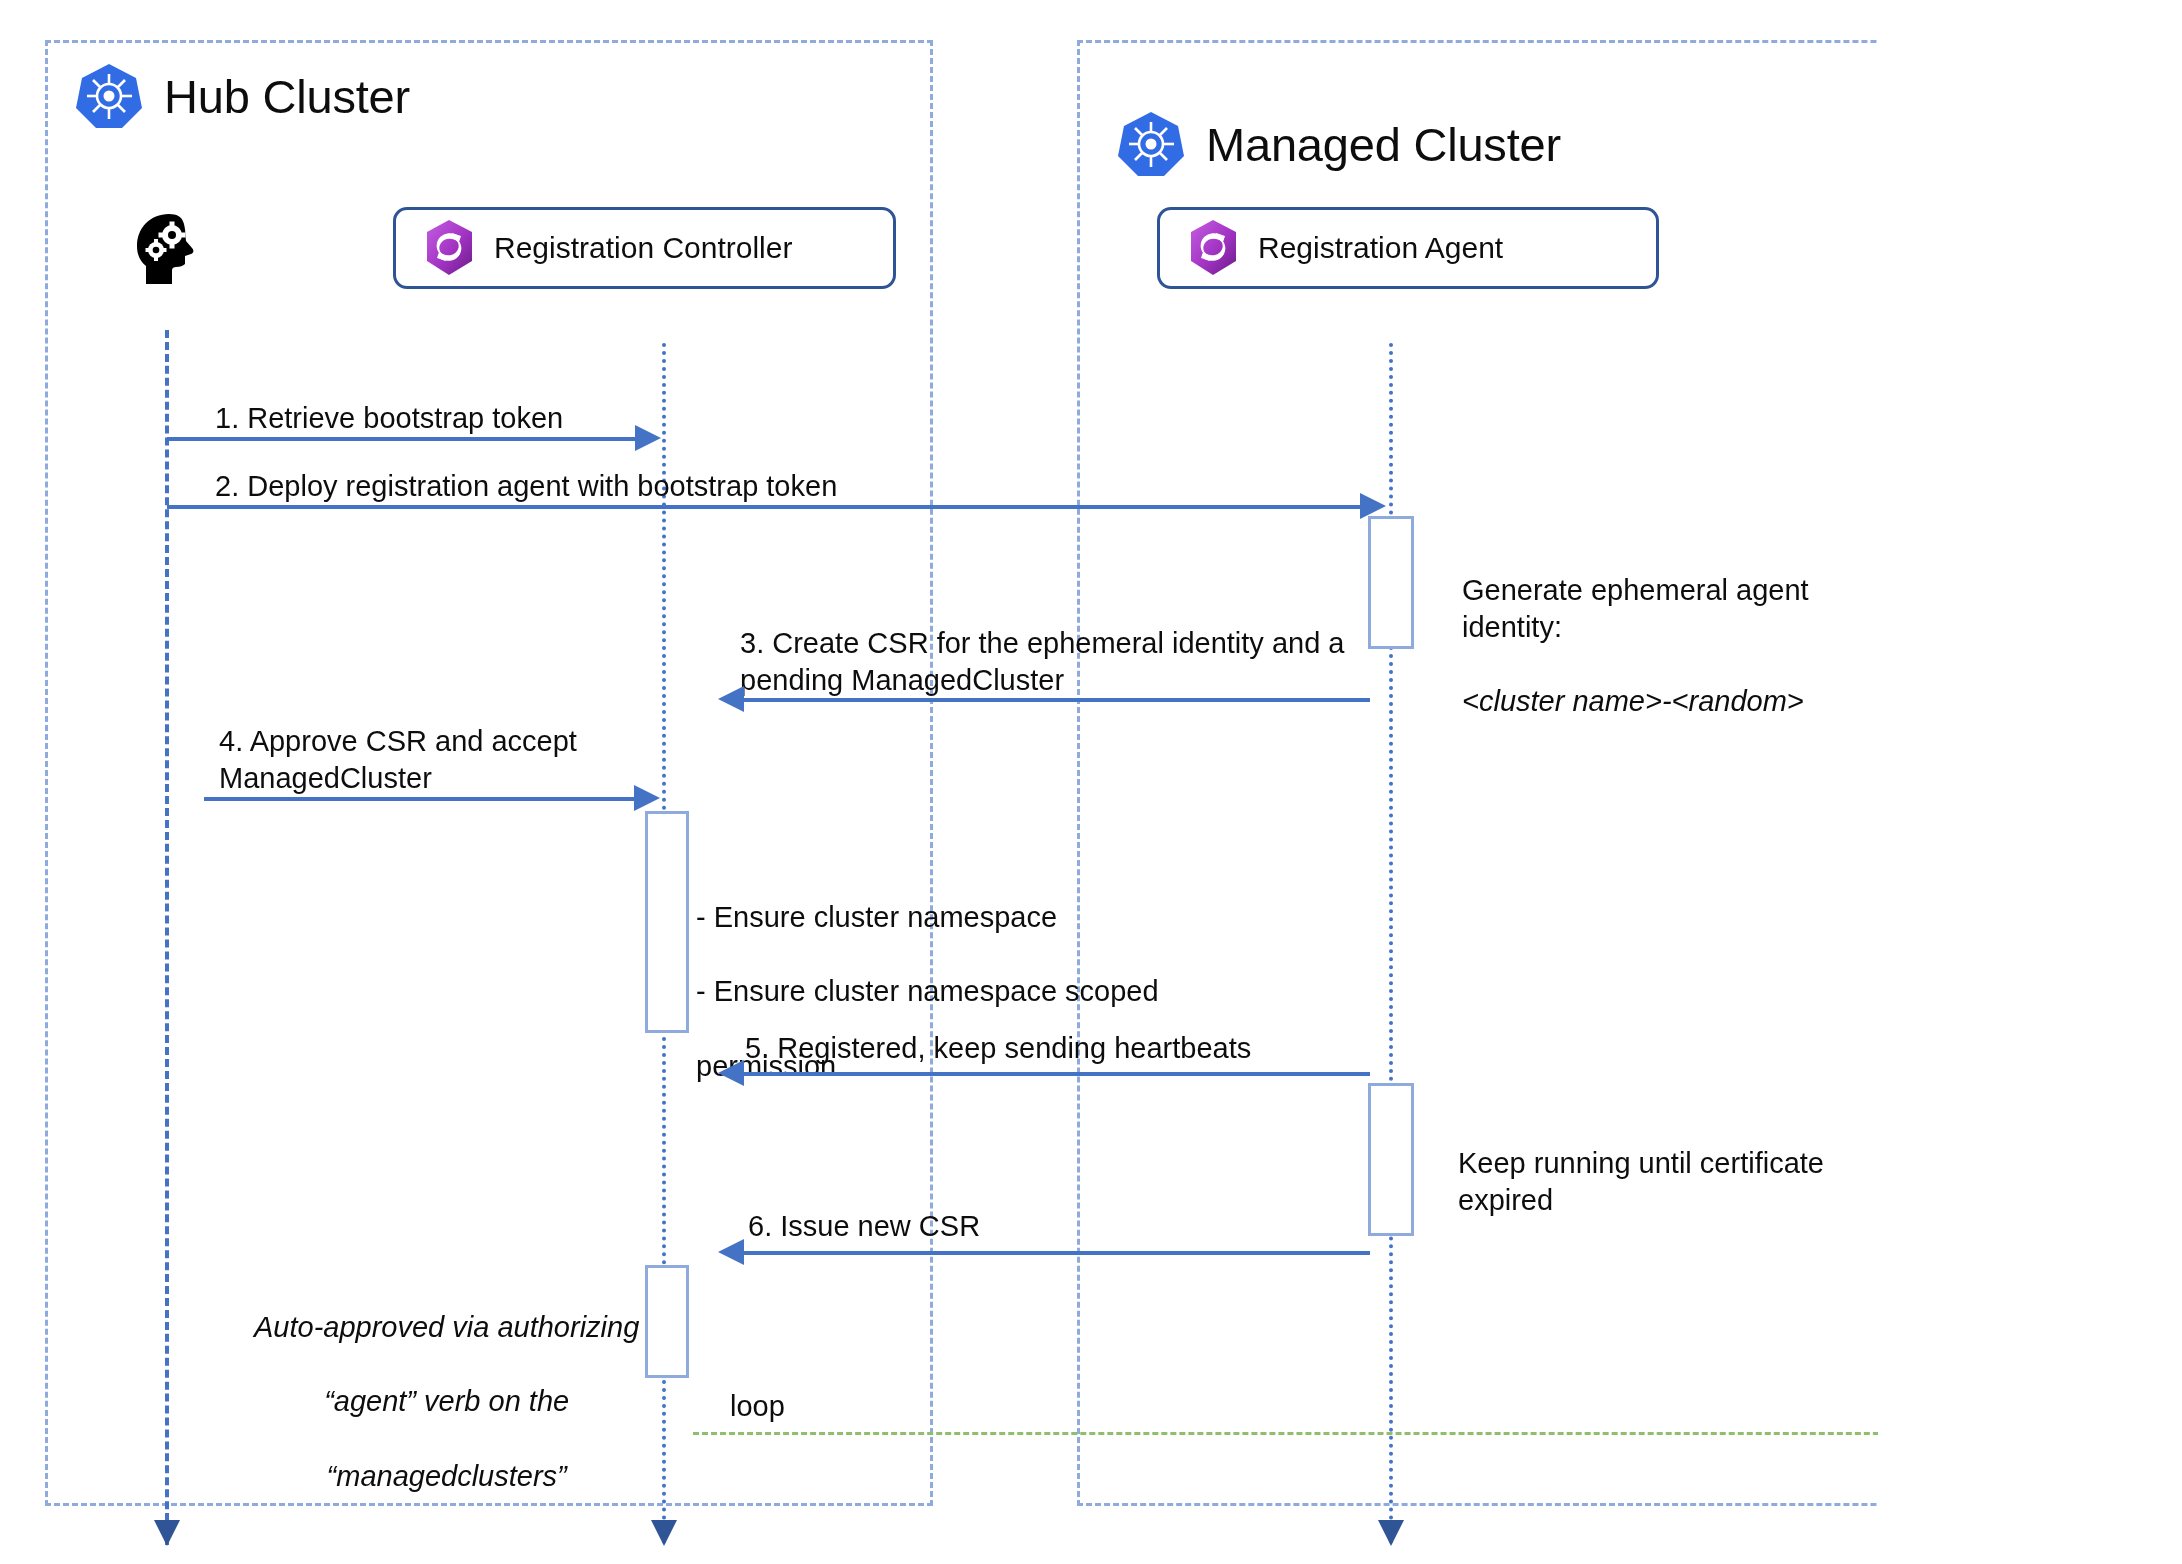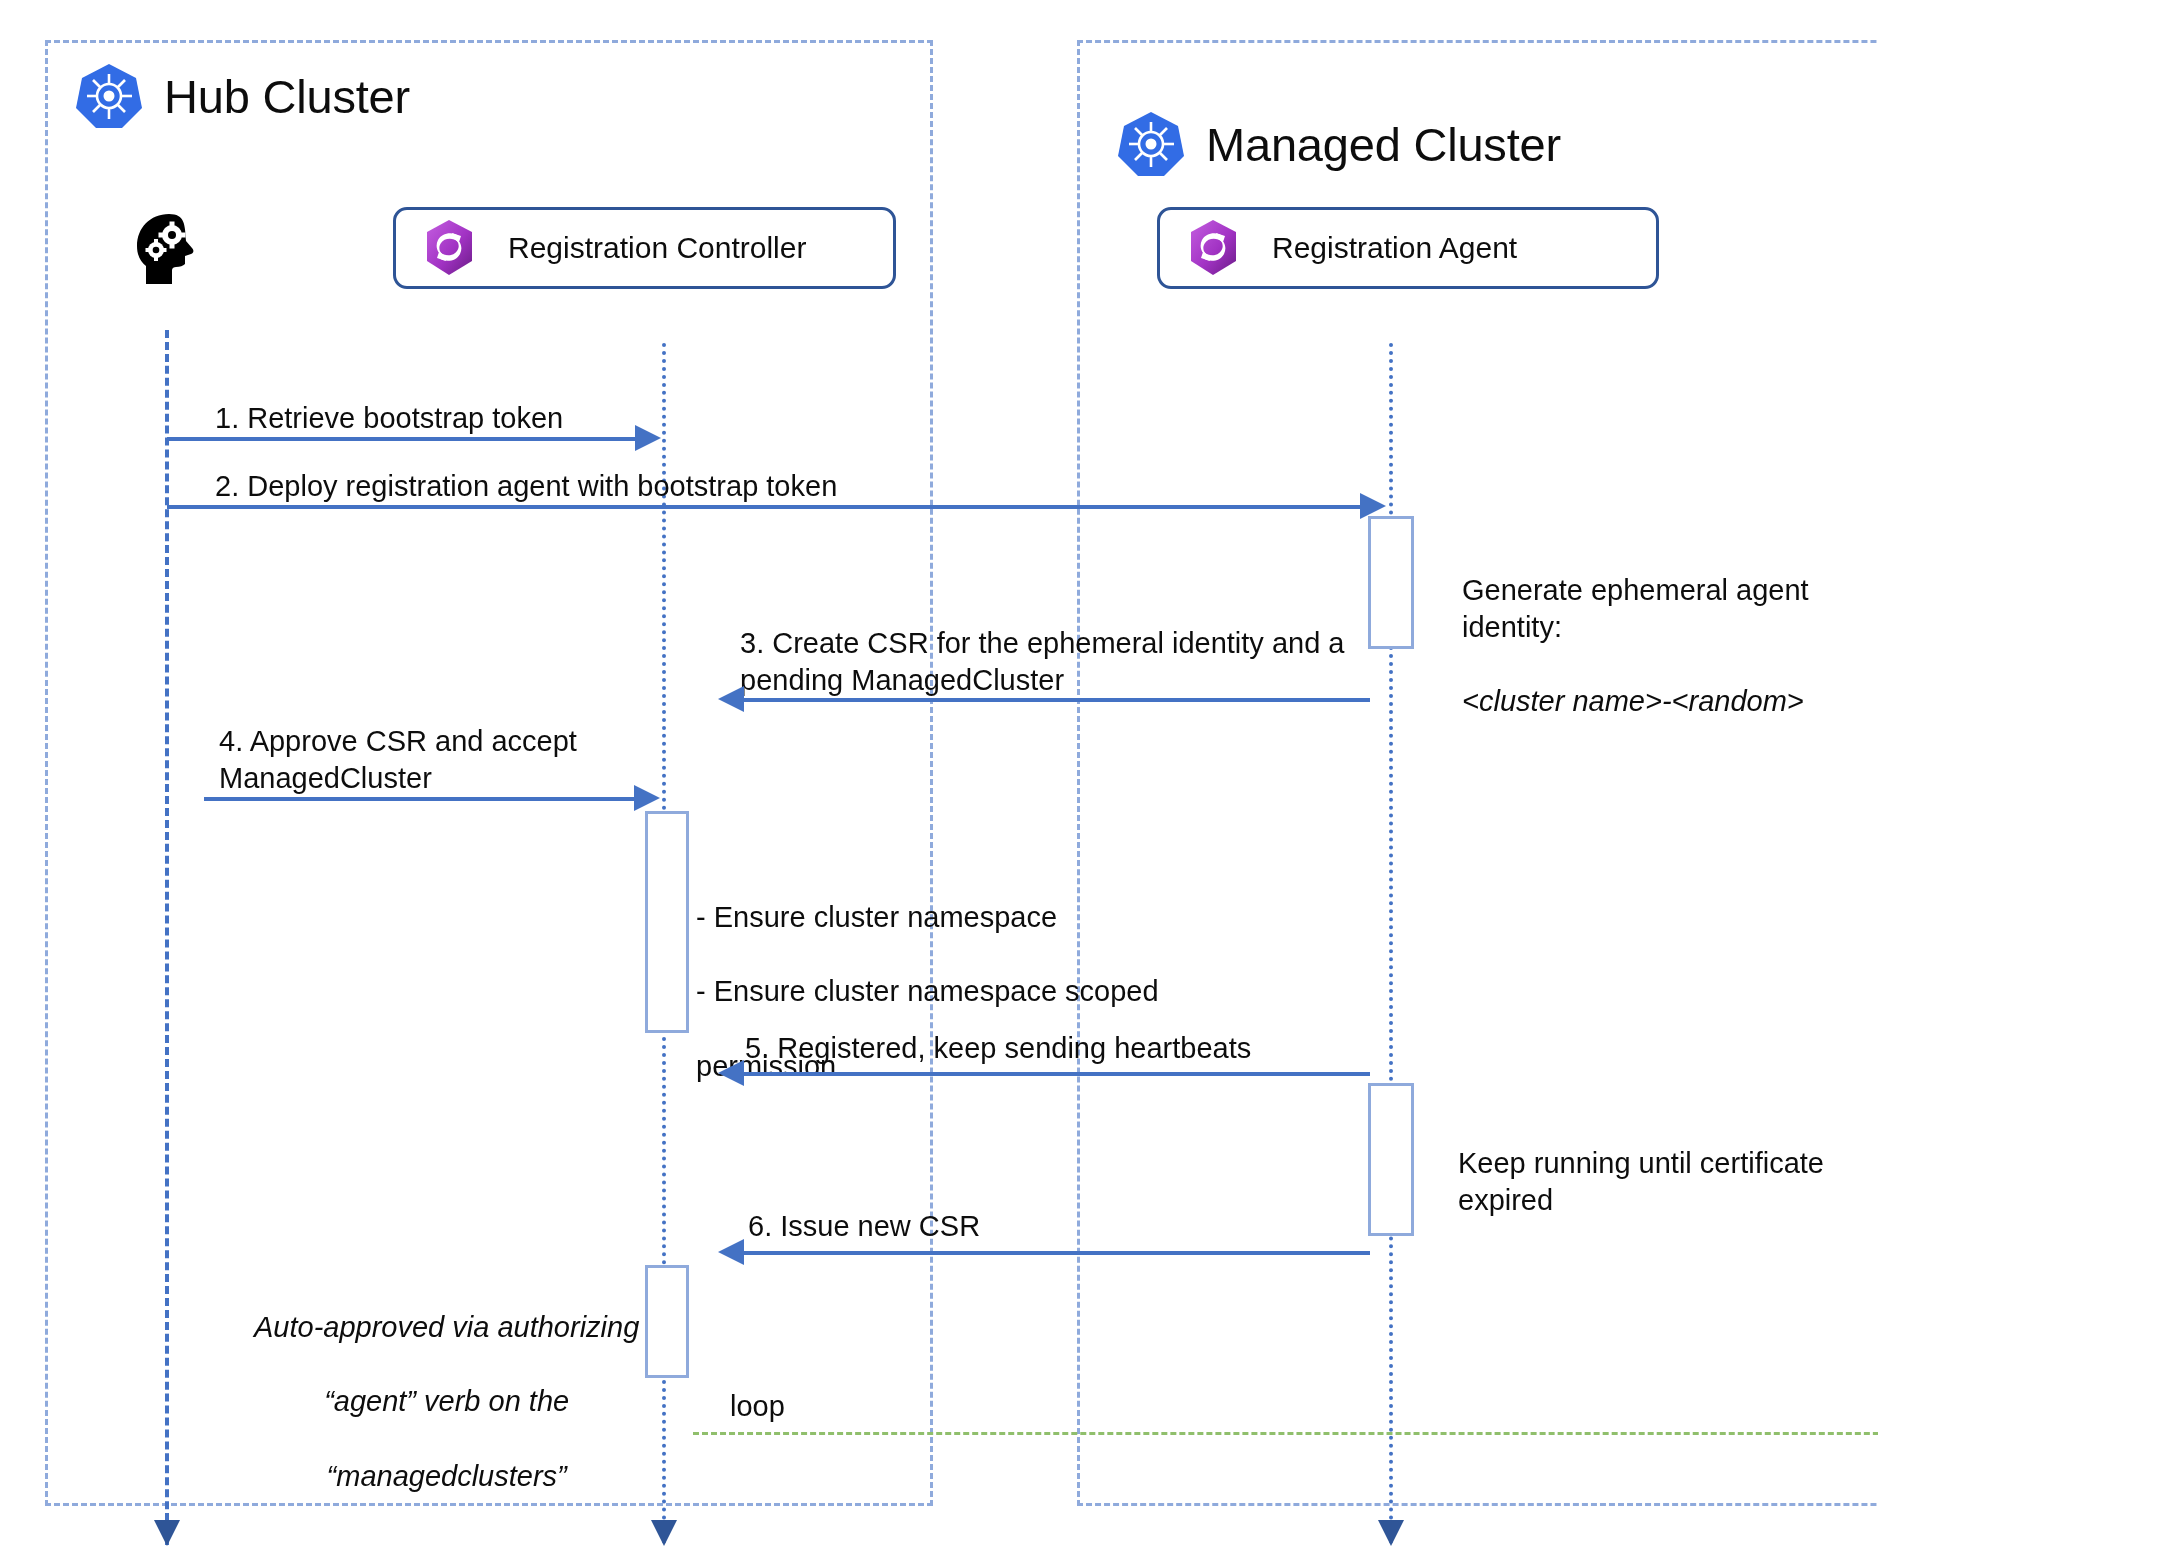--- a/index.html
+++ b/index.html
@@ -44,21 +44,21 @@
 
   
   .participant {
     position: absolute;
     box-sizing: border-box;
     border: 3px solid #2e5496;
     border-radius: 14px;
     background: #ffffff;
     display: flex;
     align-items: center;
-    gap: 32px;
+    gap: 18px;
     padding: 0 26px;
     white-space: nowrap;
   }
   .participant .p-label {
     font-size: 30px;
     color: #0d0d0d;
   }
 
   
   .lifeline {

